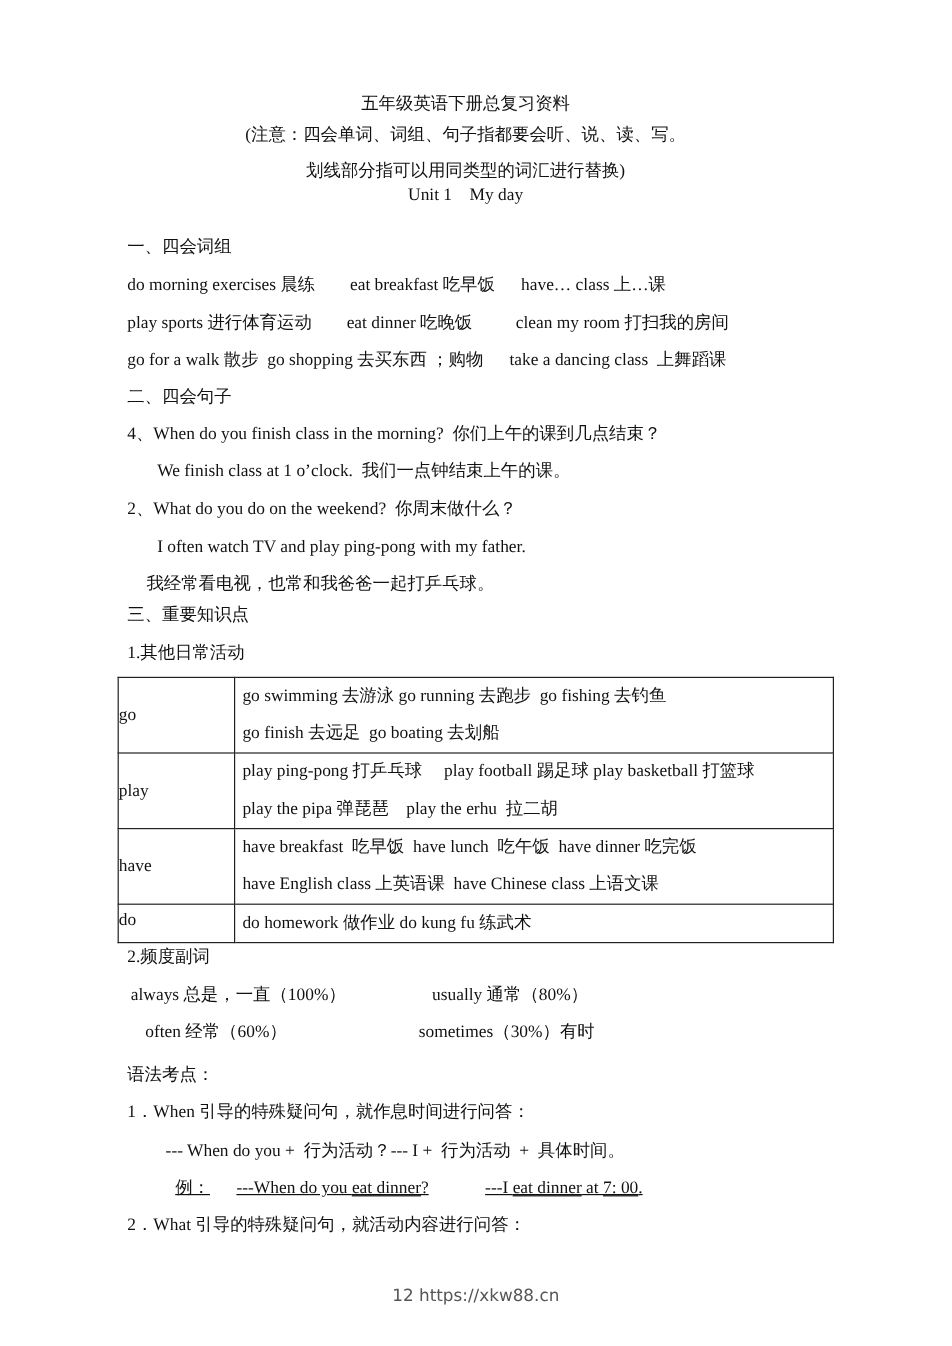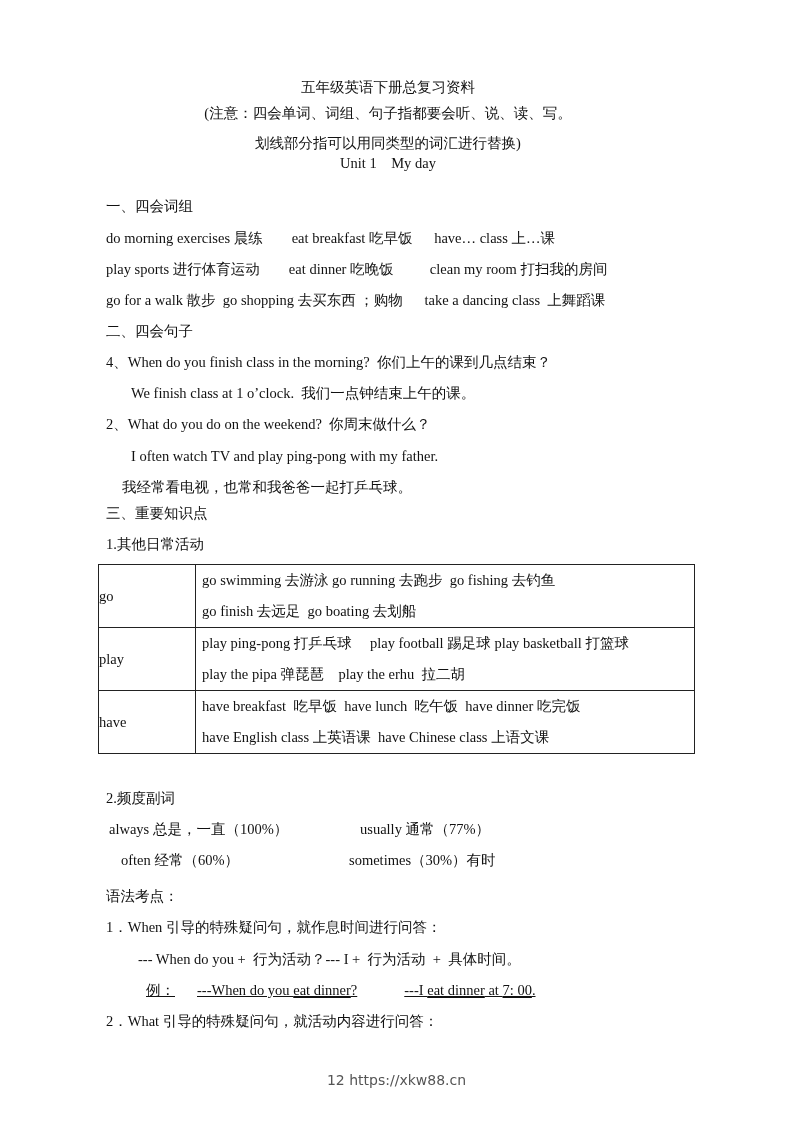--- a/index.html
+++ b/index.html
@@ -66,26 +66,32 @@
         <div class="cellline">play the pipa 弹琵琶    play the erhu  拉二胡</div>
       </td>
     </tr>
     <tr class="row-double">
       <td class="key">have</td>
       <td class="val">
         <div class="cellline">have breakfast  吃早饭  have lunch  吃午饭  have dinner 吃完饭</div>
         <div class="cellline">have English class 上英语课  have Chinese class 上语文课</div>
       </td>
     </tr>
+    <tr class="row-single">
+      <td class="key" style="vertical-align:top; line-height:26px;">do</td>
+      <td class="val">
+        <div class="cellline">do homework 做作业 do kung fu 练武术</div>
+      </td>
+    </tr>
   </tbody>
     </table>
 
   <div class="line" style="left:106px; top:789px;">2.频度副词</div>
   <div class="line" style="left:109px; top:820px;">always 总是，一直（100%）</div>
-  <div class="line" style="left:360px; top:820px;">usually 通常（77%）</div>
+  <div class="line" style="left:360px; top:820px;">usually 通常（80%）</div>
   <div class="line" style="left:121px; top:851px;">often 经常（60%）</div>
   <div class="line" style="left:349px; top:851px;">sometimes（30%）有时</div>
 
   <div class="line" style="left:106px; top:887px;">语法考点：</div>
   <div class="line" style="left:106px; top:918px;">1．When 引导的特殊疑问句，就作息时间进行问答：</div>
   <div class="line" style="left:138px; top:950px;">--- When do you +  行为活动？--- I +  行为活动  +  具体时间。</div>
   <div class="line" style="left:146px; top:981px;text-decoration:underline;"><span>例：</span><span style="display:inline-block;width:22px;"></span><span>---When do you </span><span class="u">eat dinner</span><span>?</span><span style="display:inline-block;width:47px;"></span><span>---I </span><span class="u">eat dinner</span><span> at </span><span class="u">7: 00</span><span>.</span></div>
   <div class="line" style="left:106px; top:1012px;">2．What 引导的特殊疑问句，就活动内容进行问答：</div>
 
   <div class="footer">12 https://xkw88.cn</div>

